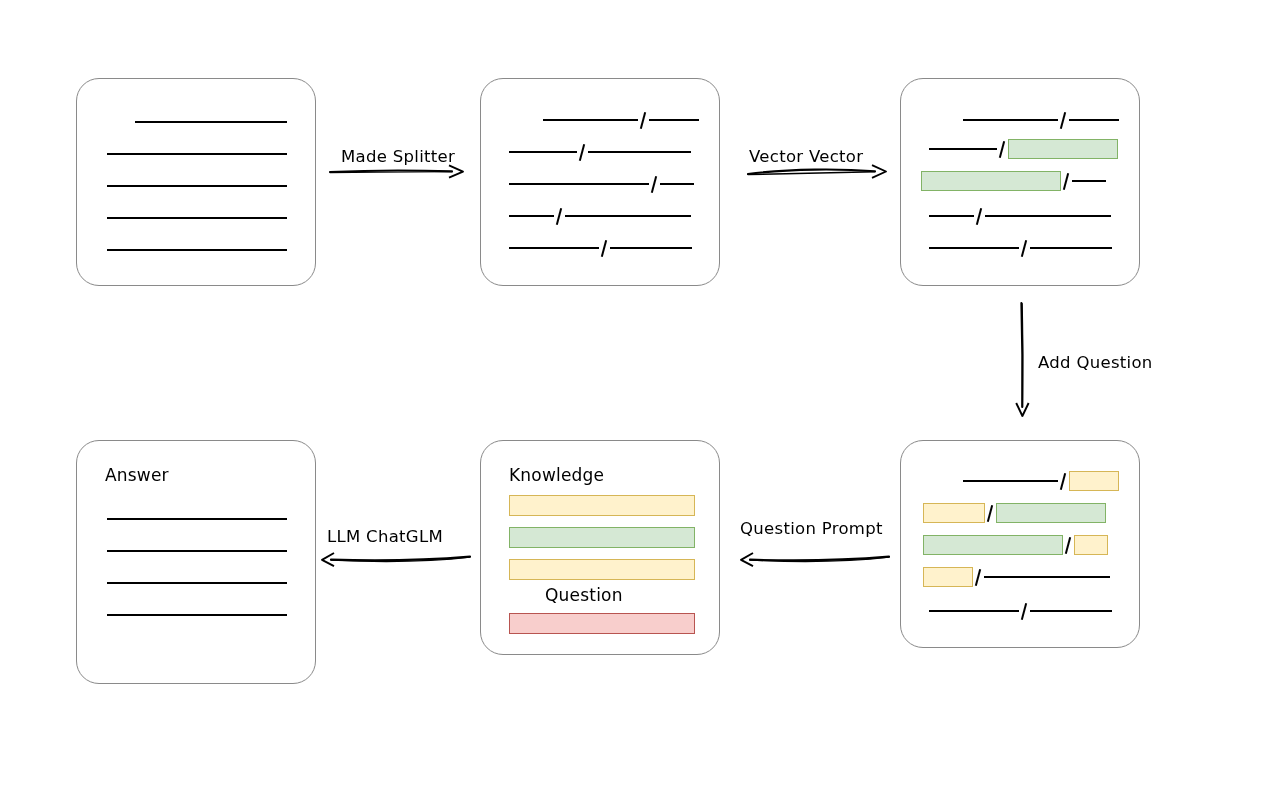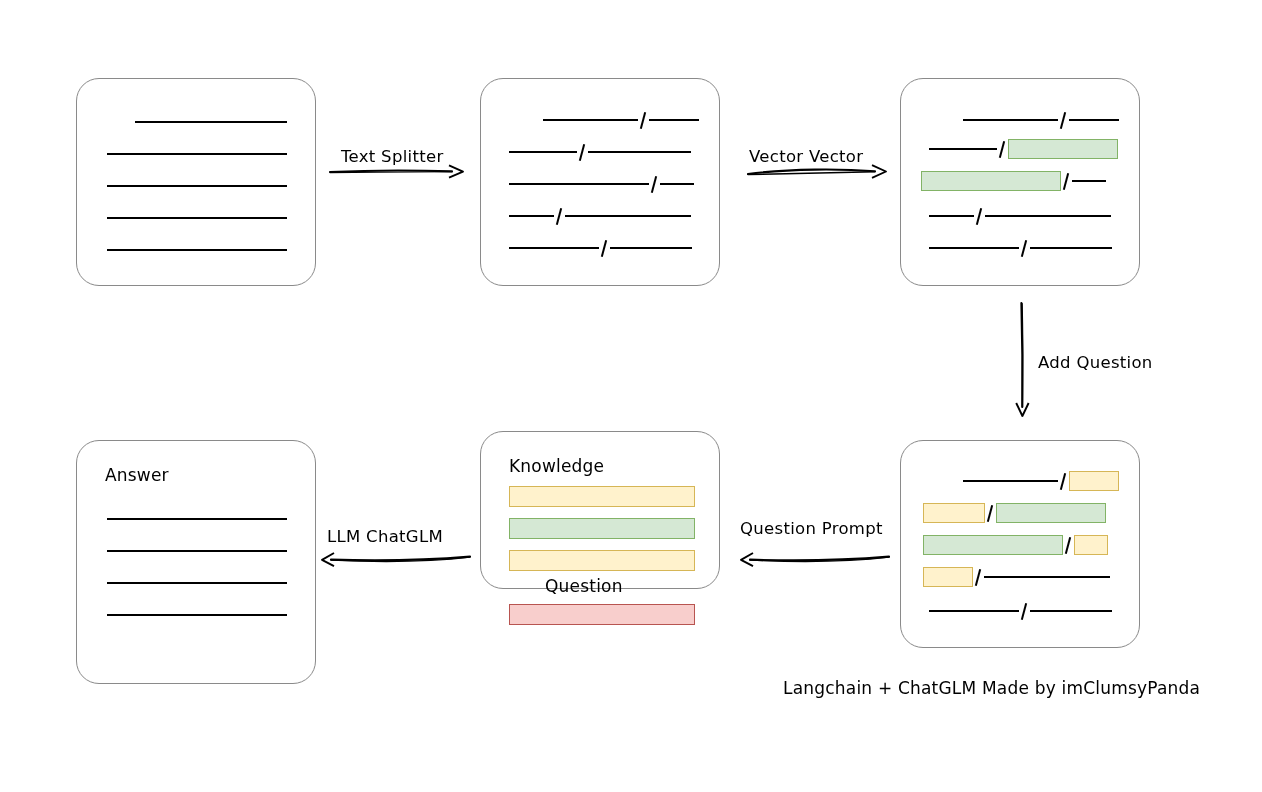--- a/index.html
+++ b/index.html
@@ -142,21 +142,21 @@
     </div>
   </div>
 
   <div class="edge" style="left:330px; top:160px; width:135px; height:22px;">
     <svg width="135" height="22" viewBox="0 0 135 22" aria-hidden="true">
       <path d="M0,12 C40,10.2 86,10.2 122,11.4" fill="none" stroke="#000" stroke-width="2.1" stroke-linecap="round"></path>
       <path d="M0,12.6 C40,12.2 86,12.2 122,11.8" fill="none" stroke="#000" stroke-width="1.1" stroke-linecap="round"></path>
       <path d="M119,5.4 L133,11.6 L119,17.6" fill="none" stroke="#000" stroke-width="1.9" stroke-linejoin="round"></path>
     </svg>
   </div>
-  <div class="edge-label" style="left:341px; top:147px;">Text Splitter</div>
+  <div class="edge-label" style="left:341px; top:147px;">Made Splitter</div>
 
   <div class="doc-box" style="left:480px; top:78px; width:240px; height:208px;">
 
     <div class="row right" style="left:20px; top:31px; width:198px;">
       <span class="seg-line" style="width:95px;"></span>
       <span class="slash"></span>
       <span class="seg-line" style="width:50px;"></span>
     </div>
 
     <div class="row" style="left:28px; top:63px;">
@@ -260,21 +260,21 @@
 
   <div class="edge" style="left:741px; top:548px; width:148px; height:22px;">
     <svg width="148" height="22" viewBox="0 0 148 22" aria-hidden="true">
       <path d="M148,8.6 C106,12 52,13 9,11.6" fill="none" stroke="#000" stroke-width="2.1" stroke-linecap="round"></path>
       <path d="M148,9.2 C104,14.4 52,14.2 9,12.2" fill="none" stroke="#000" stroke-width="1.3" stroke-linecap="round"></path>
       <path d="M12,5 L0,11.8 L12,18.2" fill="none" stroke="#000" stroke-width="1.9" stroke-linejoin="round"></path>
     </svg>
   </div>
   <div class="edge-label" style="left:740px; top:519px;">Question Prompt</div>
 
-  <div class="doc-box" style="left:480px; top:431px; width:240px; height:158px;">
+  <div class="doc-box" style="left:480px; top:440px; width:240px; height:215px;">
     <div class="box-label" style="left:28px; top:24px;">Knowledge</div>
 
     <div class="bar pill-yellow" style="left:28px; top:54px; width:186px;"></div>
     <div class="bar pill-green" style="left:28px; top:86px; width:186px;"></div>
     <div class="bar pill-yellow" style="left:28px; top:118px; width:186px;"></div>
 
     <div class="box-label" style="left:28px; top:144px;margin-left:36px;">Question</div>
 
     <div class="bar pill-red" style="left:28px; top:172px; width:186px;"></div>
   </div>
@@ -297,15 +297,14 @@
       <span class="seg-line" style="width:180px;"></span>
     </div>
     <div class="row" style="left:30px; top:132px;">
       <span class="seg-line" style="width:180px;"></span>
     </div>
     <div class="row" style="left:30px; top:164px;">
       <span class="seg-line" style="width:180px;"></span>
     </div>
   </div>
 
-  <div id="footer-credit">Langchain + ChatGLM Made by imClumsyPanda</div>
 
 </div>
 
 </body></html>

